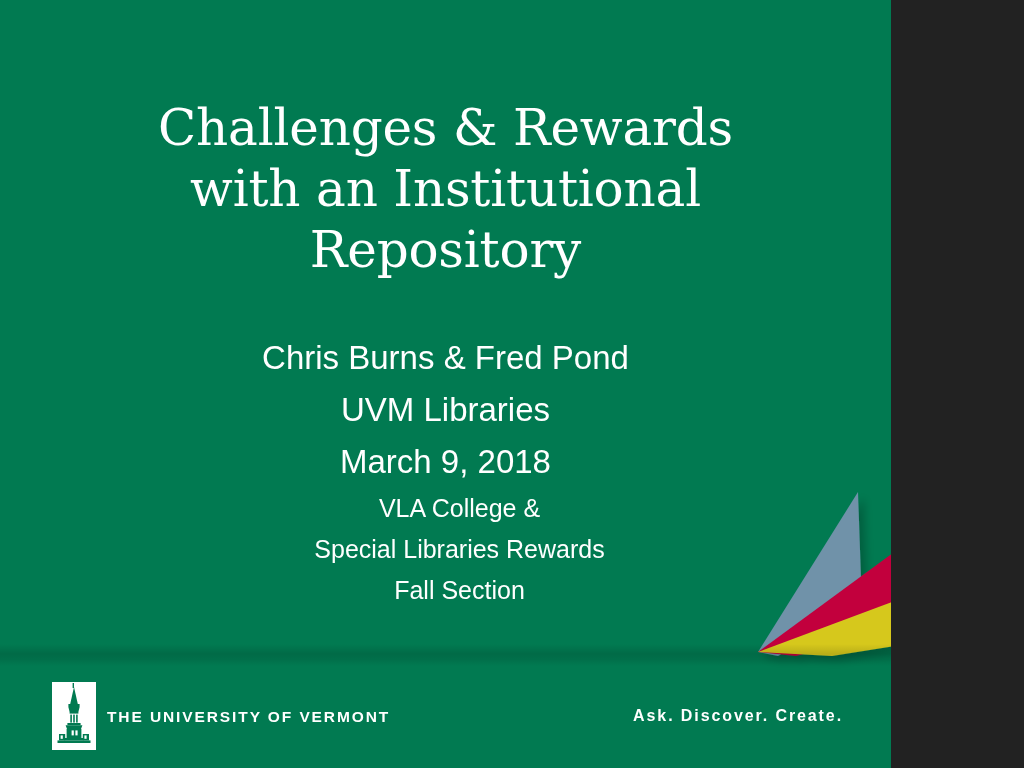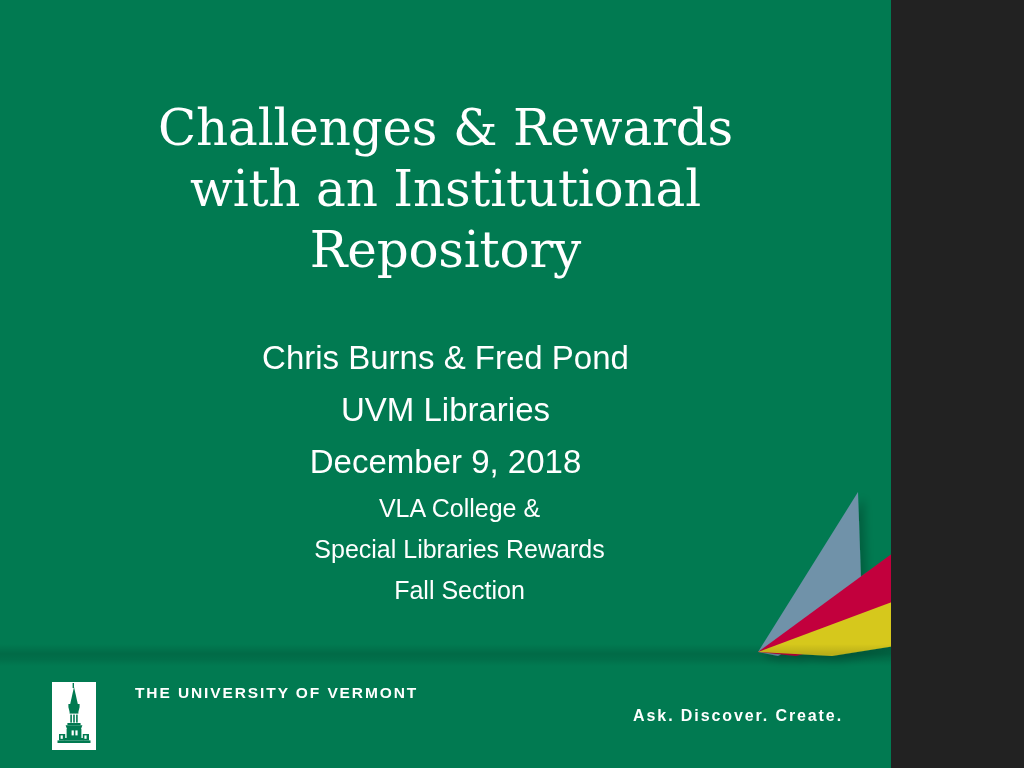--- a/index.html
+++ b/index.html
@@ -91,22 +91,21 @@
                 rgba(0,0,0,0.00) 100%);
     pointer-events: none;
   }
 
   
   .logo {
     position: absolute;
     left: 52px;
     top: 682px;
     display: flex;
-    align-items: flex-start;
-    gap: 28px;
+    align-items: center;
   }
   .logo-mark {
     width: 44px;
     height: 68px;
     background: #ffffff;
     flex: 0 0 auto;
     display: block;
   }
   .logo-mark svg { display: block; }
   .logo-text {
@@ -155,21 +154,21 @@
 
   <div class="title-block">
     <div class="title-line">Challenges &amp; Rewards</div>
     <div class="title-line">with an Institutional</div>
     <div class="title-line">Repository</div>
   </div>
 
   <div class="subtitle-block">
     <div class="sub-major">Chris Burns &amp; Fred Pond</div>
     <div class="sub-major">UVM Libraries</div>
-    <div class="sub-major">December 9, 2018</div>
+    <div class="sub-major">March 9, 2018</div>
     <div class="sub-minor">VLA College &amp;</div>
     <div class="sub-minor">Special Libraries Rewards</div>
     <div class="sub-minor">Fall Section</div>
   </div>
 
   <div class="fan-graphic">
     <svg width="288" height="200" viewBox="0 0 288 200" xmlns="http://www.w3.org/2000/svg">
       <defs>
         <filter id="softshadow" x="-30%" y="-30%" width="180%" height="180%">
           <feDropShadow dx="6" dy="5" stdDeviation="4" flood-color="#000000" flood-opacity="0.22"></feDropShadow>

